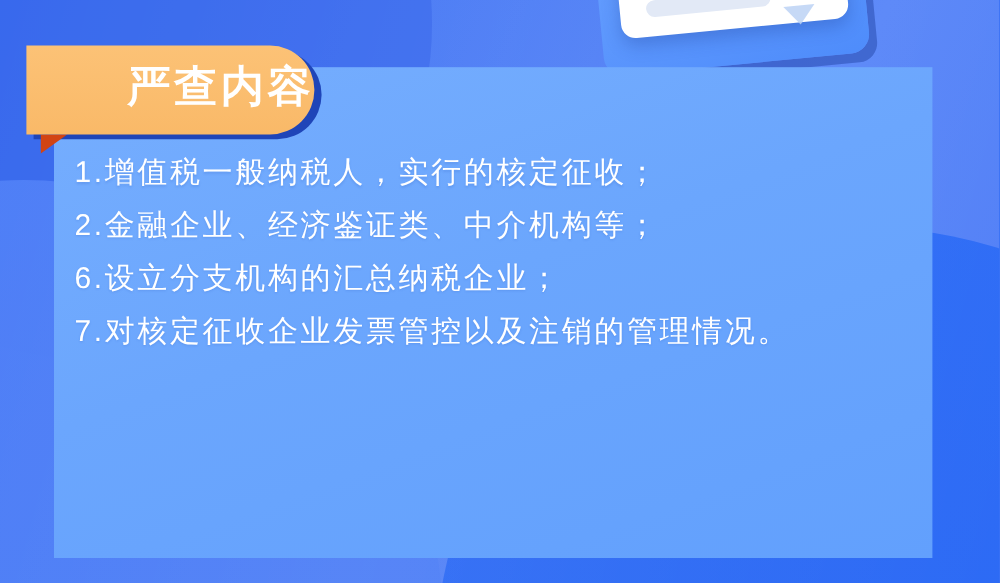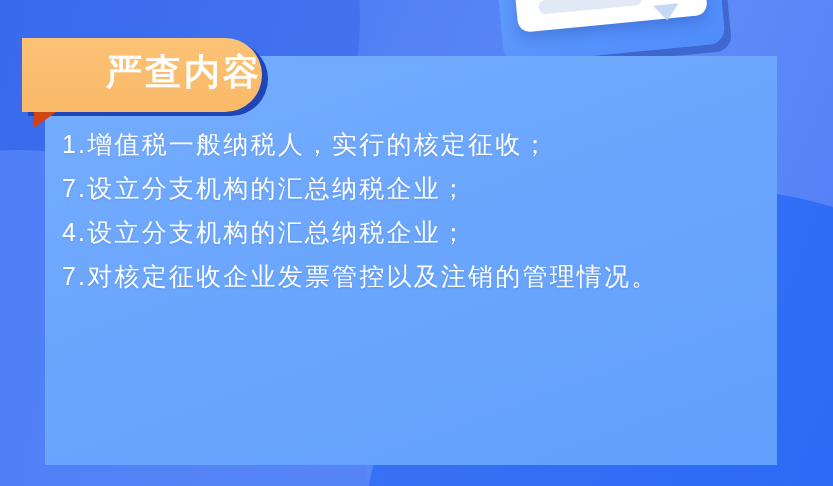--- a/index.html
+++ b/index.html
@@ -188,18 +188,18 @@
   <div class="content-panel"></div>
 
   <div class="badge-shadow"></div>
   <div class="badge-tail"></div>
   <div class="badge">
     <span class="badge-text">严查内容</span>
   </div>
 
   <div class="list">
     <div class="list-item">1.增值税一般纳税人，实行的核定征收；</div>
-    <div class="list-item">7.设立分支机构的汇总纳税企业；</div>
-    <div class="list-item">4.设立分支机构的汇总纳税企业；</div>
+    <div class="list-item">2.金融企业、经济鉴证类、中介机构等；</div>
+    <div class="list-item">6.设立分支机构的汇总纳税企业；</div>
     <div class="list-item">7.对核定征收企业发票管控以及注销的管理情况。</div>
   </div>
 
 </div>
 
 </body></html>

